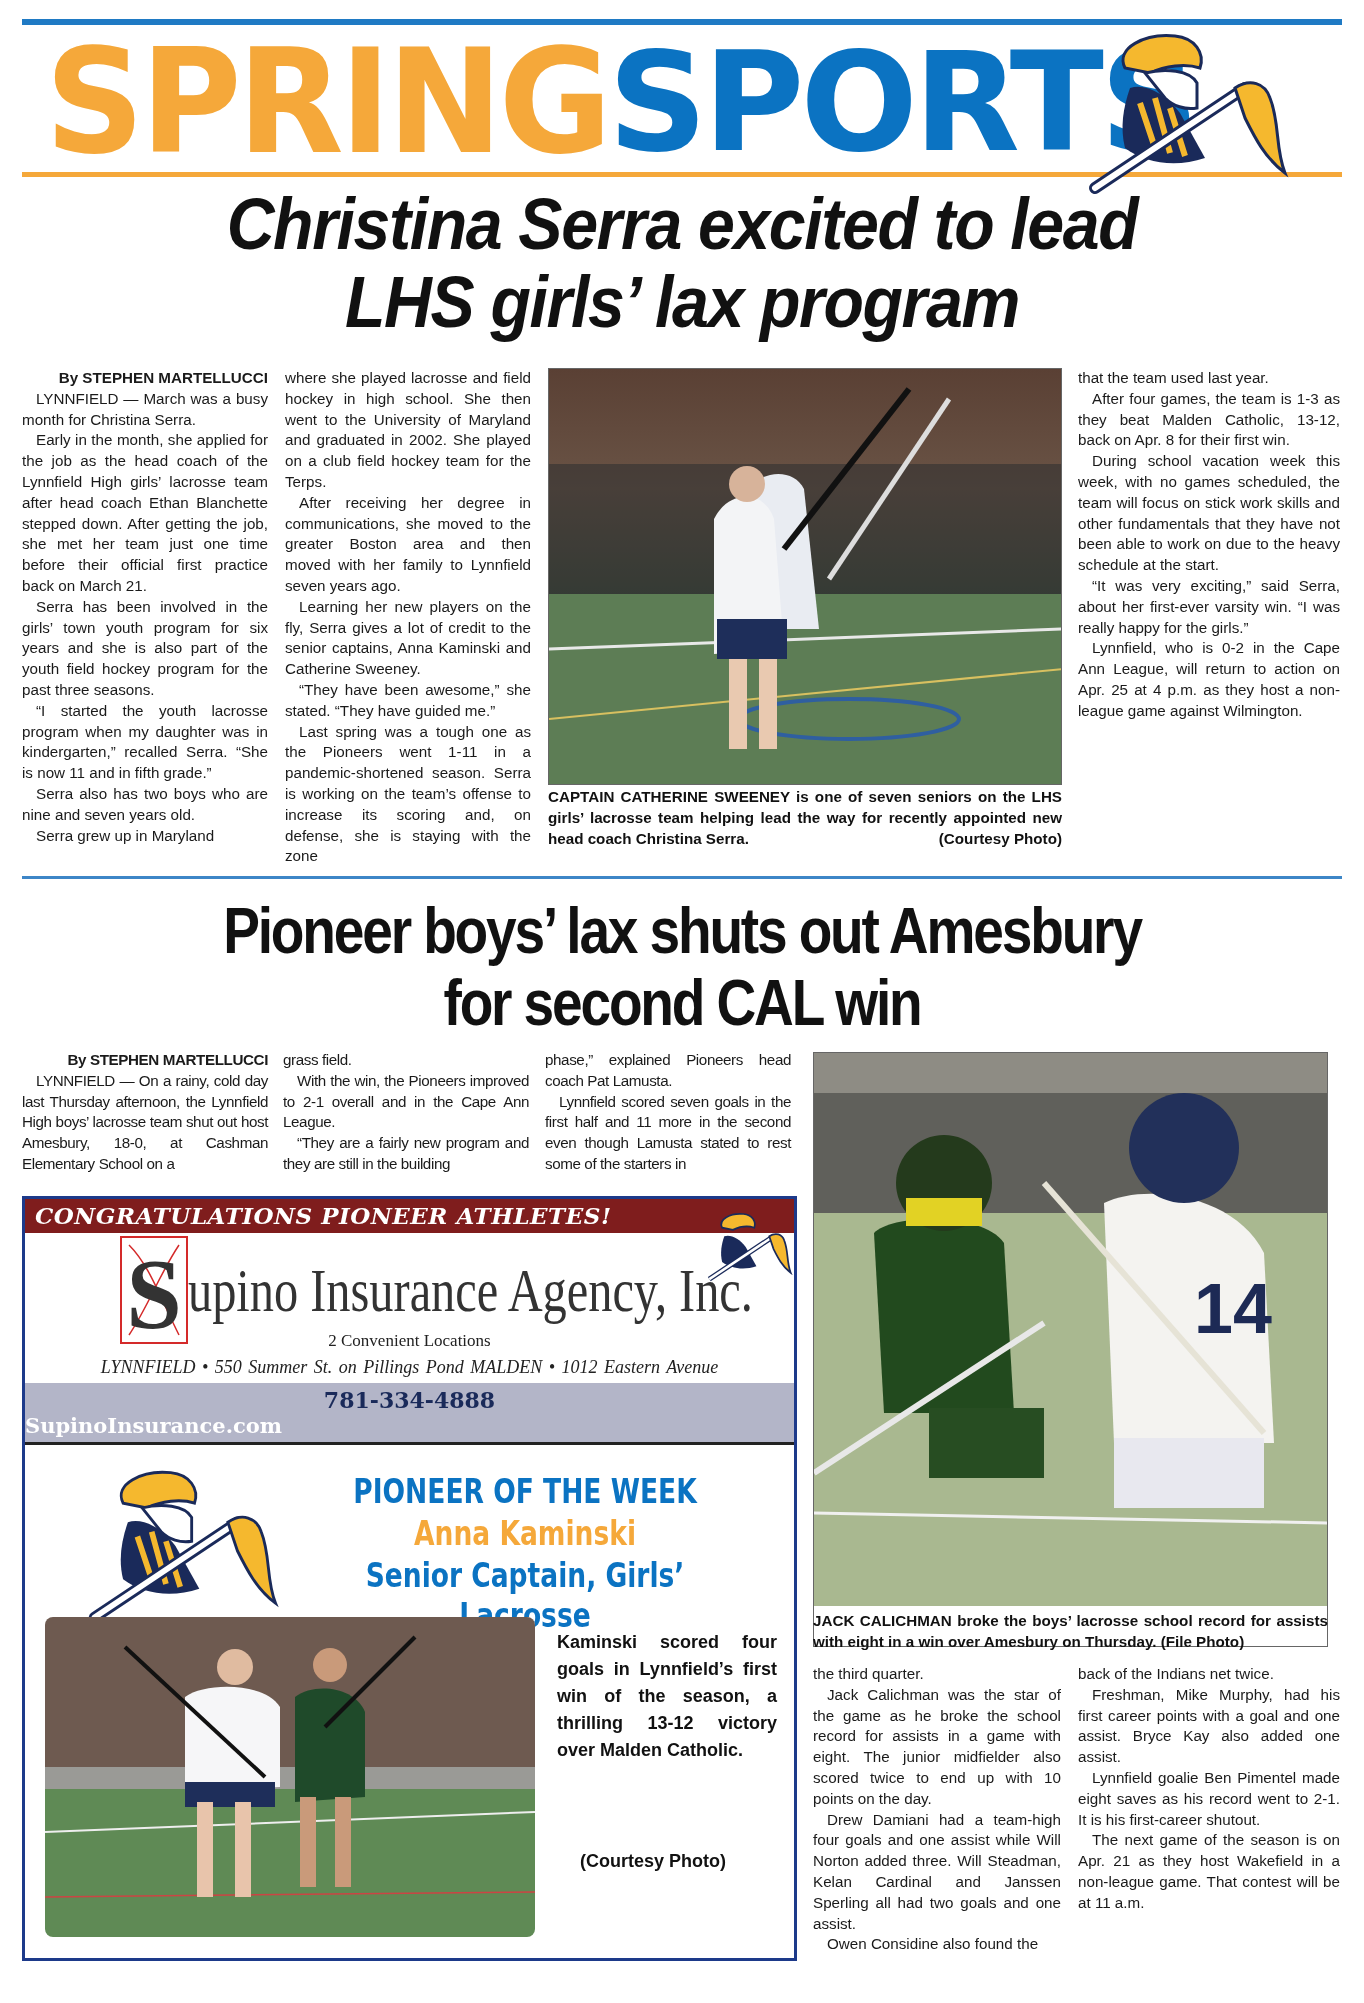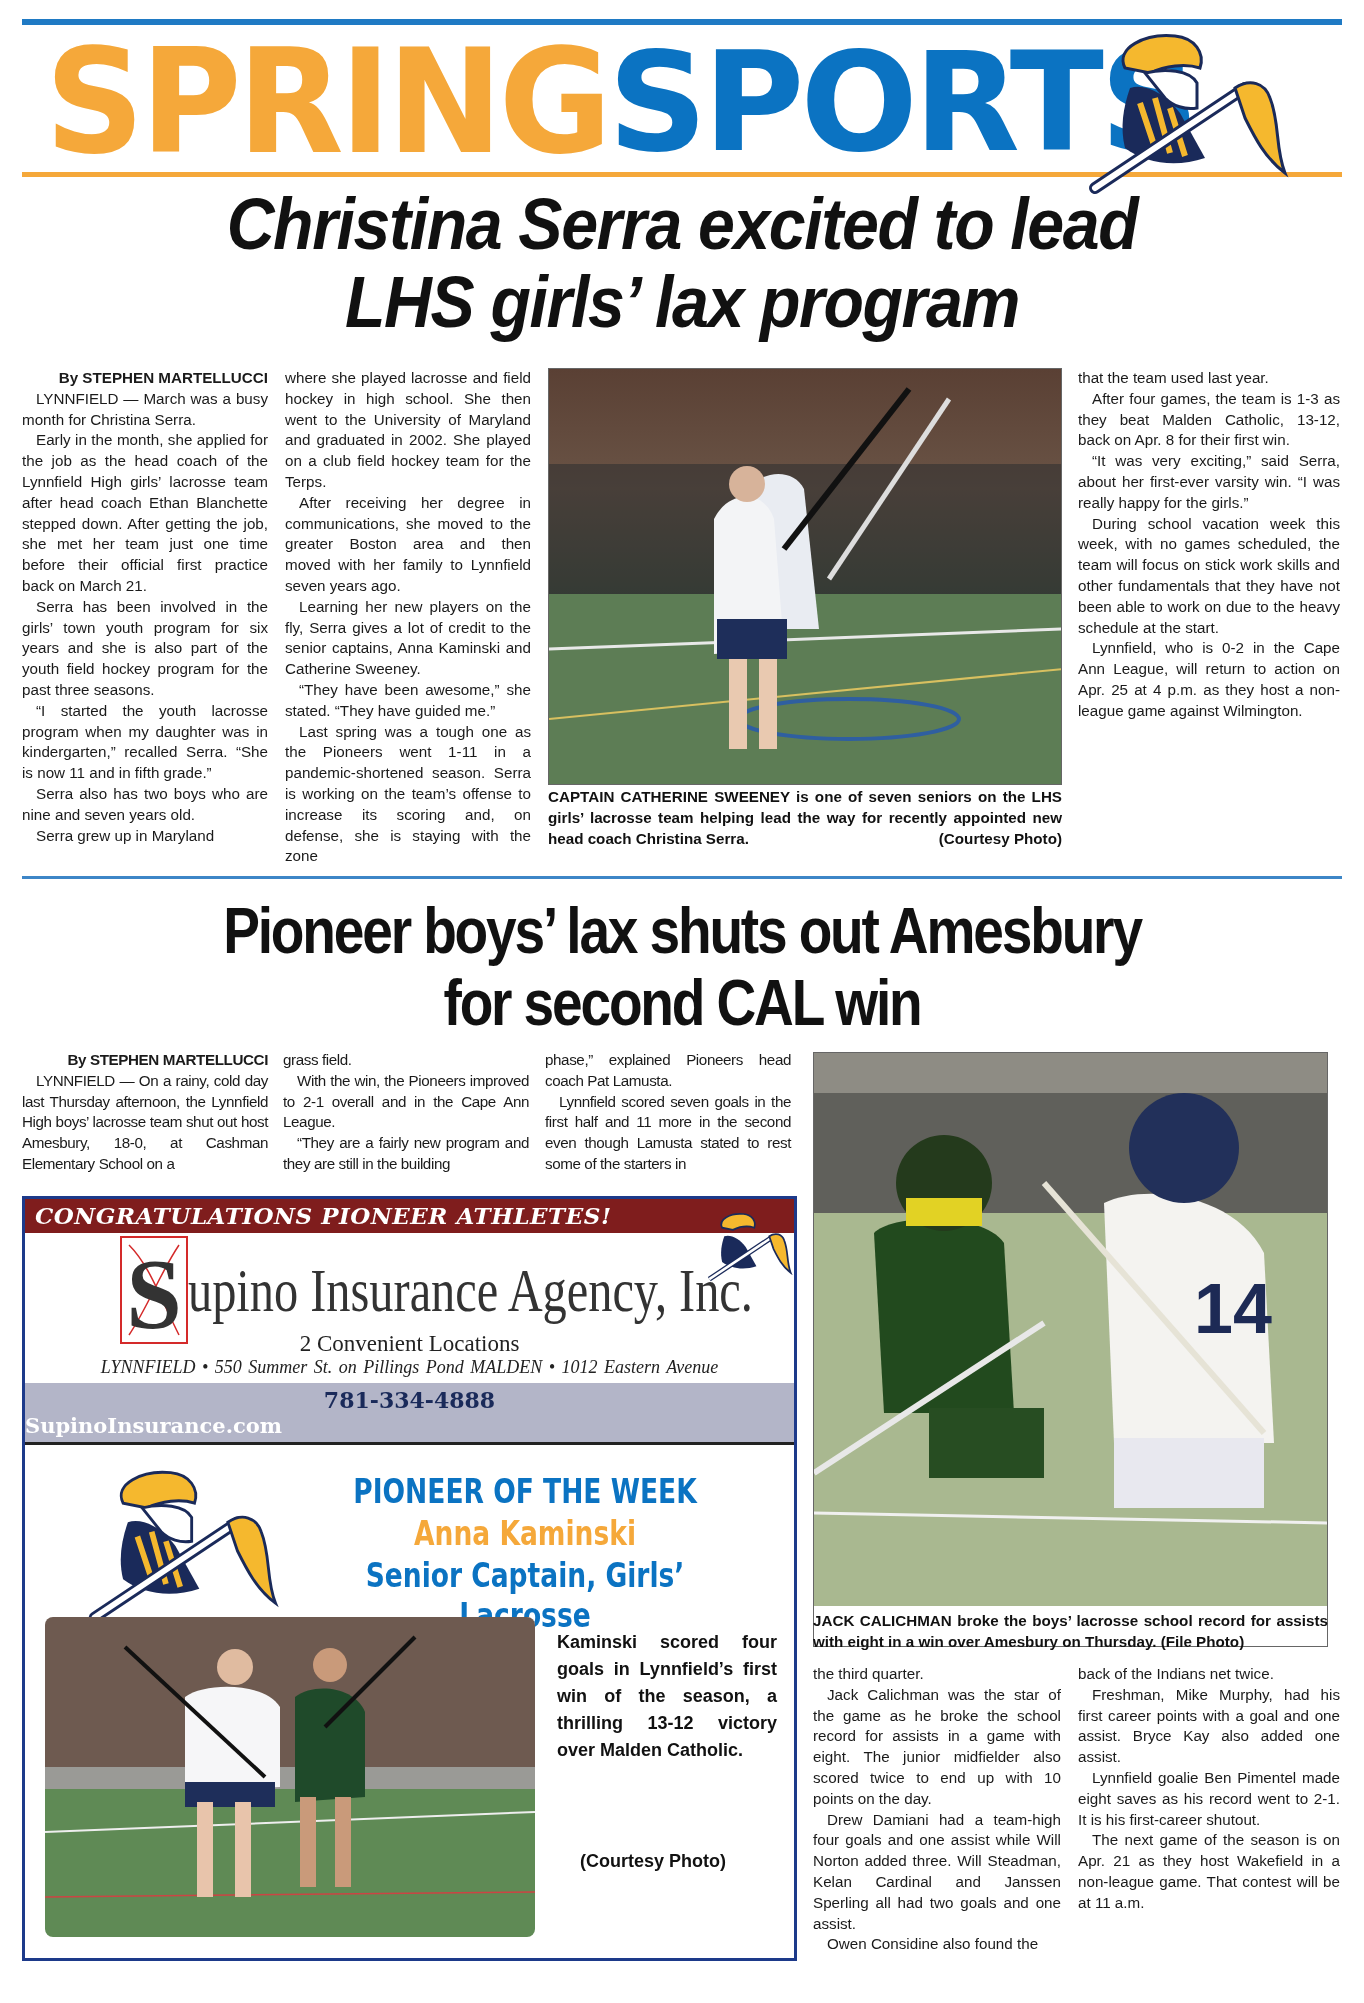--- a/index.html
+++ b/index.html
@@ -31,21 +31,21 @@
 
   .divider { position: absolute; left: 22px; top: 876px; width: 1320px; height: 3px; background: #3d86c7; }
 
   .ad { position: absolute; left: 22px; top: 1196px; width: 775px; height: 765px; border: 3px solid #1d3a8a; background: #fff; }
   .ad-top { position: absolute; left: 0; top: 0; width: 769px; height: 34px; background: #7f1d1d; }
   .ad-top span { position: absolute; left: 10px; top: 3px; font-family: "DejaVu Serif", serif; font-weight: 700; font-style: italic;
     color: #fff; font-size: 23px; letter-spacing: 0.5px; }
   .ad-name { position: absolute; left: 100px; top: 56px; font-family: "Liberation Serif", serif; font-size: 62px; color: #333; transform: scaleX(0.78); transform-origin: left top; white-space: nowrap; }
   .ad-s { position: absolute; left: 94px; top: 36px; width: 70px; height: 110px; }
   .ad-loc { position: absolute; left: 0; width: 769px; text-align: center; font-family: "Liberation Serif", serif; color: #222; }
-  .ad-loc.l1 { top: 132px; font-size: 23px; }
+  .ad-loc.l1 { top: 132px; font-size: 17px; }
   .ad-loc.l2 { top: 158px; font-size: 18px; font-style: italic; word-spacing: 2px; }
   .ad-band { position: absolute; left: 0; top: 184px; width: 769px; height: 62px; background: #b3b5c8; border-bottom: 3px solid #222; }
   .ad-phone { position: absolute; left: 0; top: 4px; width: 769px; text-align: center; font-family: "DejaVu Serif", serif; font-weight: 700; color: #1a2a5a; font-size: 22px; }
   .ad-web { position: absolute; left: 0; top: 30px; width: 769px; font-family: "DejaVu Serif", serif; font-weight: 700; color: #fff; font-size: 21px; }
   .potw { position: absolute; left: 250px; width: 500px; text-align: center; font-family: "DejaVu Sans", sans-serif; font-weight: 700;
     transform: scaleX(0.78); transform-origin: center top; font-size: 34px; line-height: 40px; }
   .potw.t1 { top: 272px; color: #0b73c2; }
   .potw.t2 { top: 314px; color: #f5a83a; }
   .potw.t3 { top: 356px; color: #0b73c2; }
   .ad-desc { position: absolute; left: 532px; top: 430px; width: 220px; font-size: 18px; line-height: 27px; font-weight: 700; text-align: justify; color: #111; }
@@ -119,22 +119,22 @@
   </svg>
 </div>
 <div class="caption" style="left:548px;top:786px;width:514px;">
   <span>CAPTAIN CATHERINE SWEENEY</span><span> is one of seven seniors on the LHS girls’ lacrosse team helping lead the way for recently appointed new head coach Christina Serra.</span>
   <span class="credit">(Courtesy Photo)</span>
 </div>
 
 <div class="col" style="left:1078px;top:368px;width:262px;">
   <p class="noind">that the team used last year.</p>
   <p>After four games, the team is 1-3 as they beat Malden Catholic, 13-12, back on Apr. 8 for their first win.</p>
+  <p>During school vacation week this week, with no games scheduled, the team will focus on stick work skills and other fundamentals that they have not been able to work on due to the heavy schedule at the start.</p>
   <p>“It was very exciting,” said Serra, about her first-ever varsity win. “I was really happy for the girls.”</p>
-  <p>During school vacation week this week, with no games scheduled, the team will focus on stick work skills and other fundamentals that they have not been able to work on due to the heavy schedule at the start.</p>
   <p>Lynnfield, who is 0-2 in the Cape Ann League, will return to action on Apr. 25 at 4 p.m. as they host a non-league game against Wilmington.</p>
 </div>
 
 <div class="divider"></div>
 
 <div class="headline h2">
   <div>Pioneer boys’ lax shuts out Amesbury</div>
   <div>for second CAL win</div>
 </div>
 

